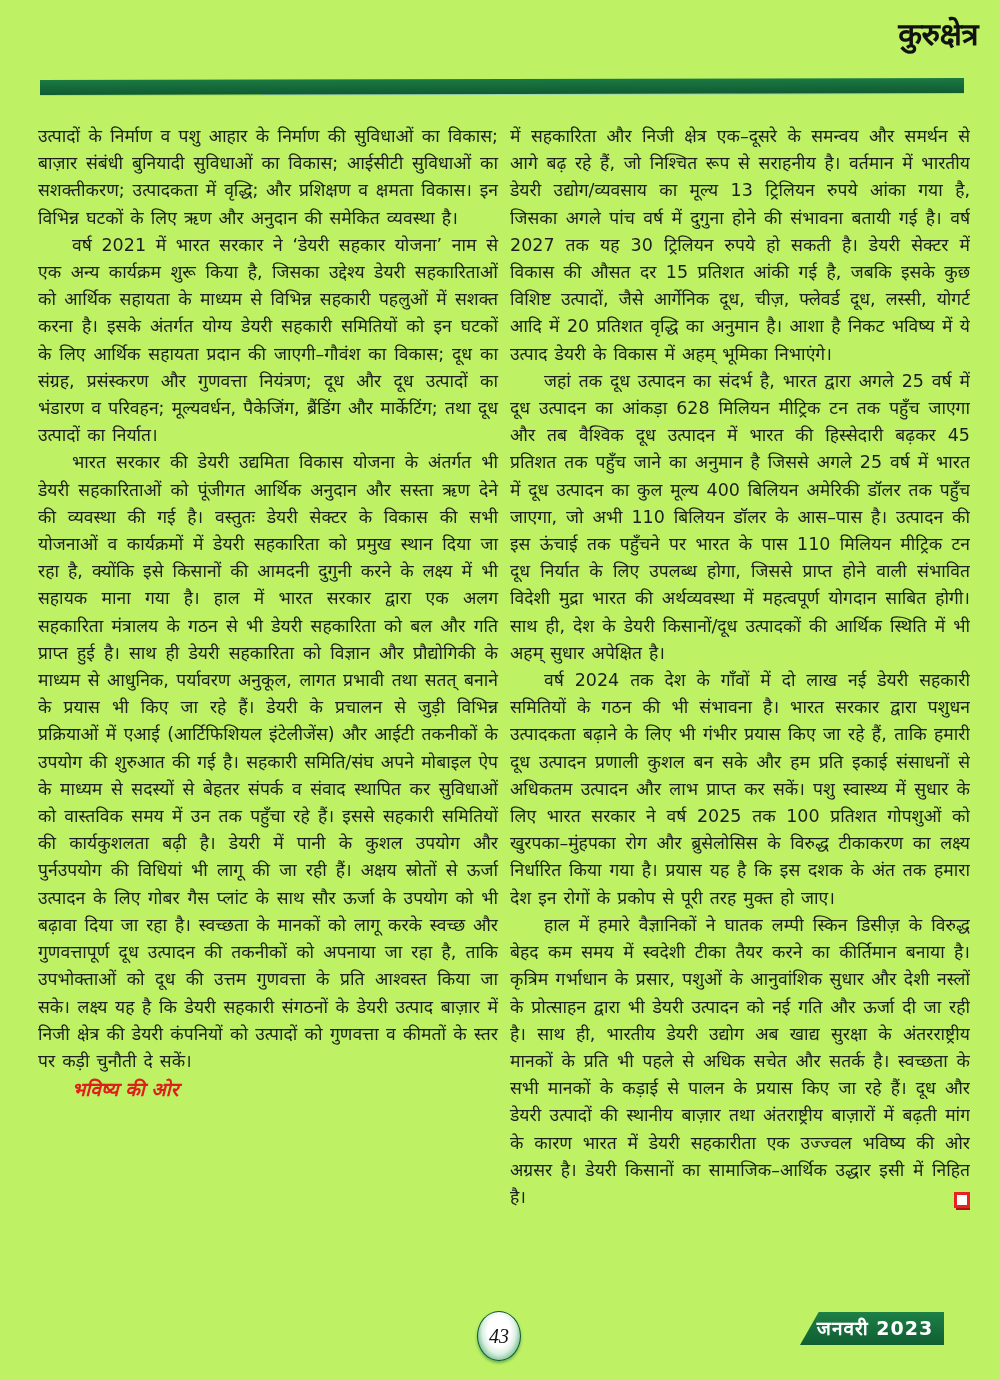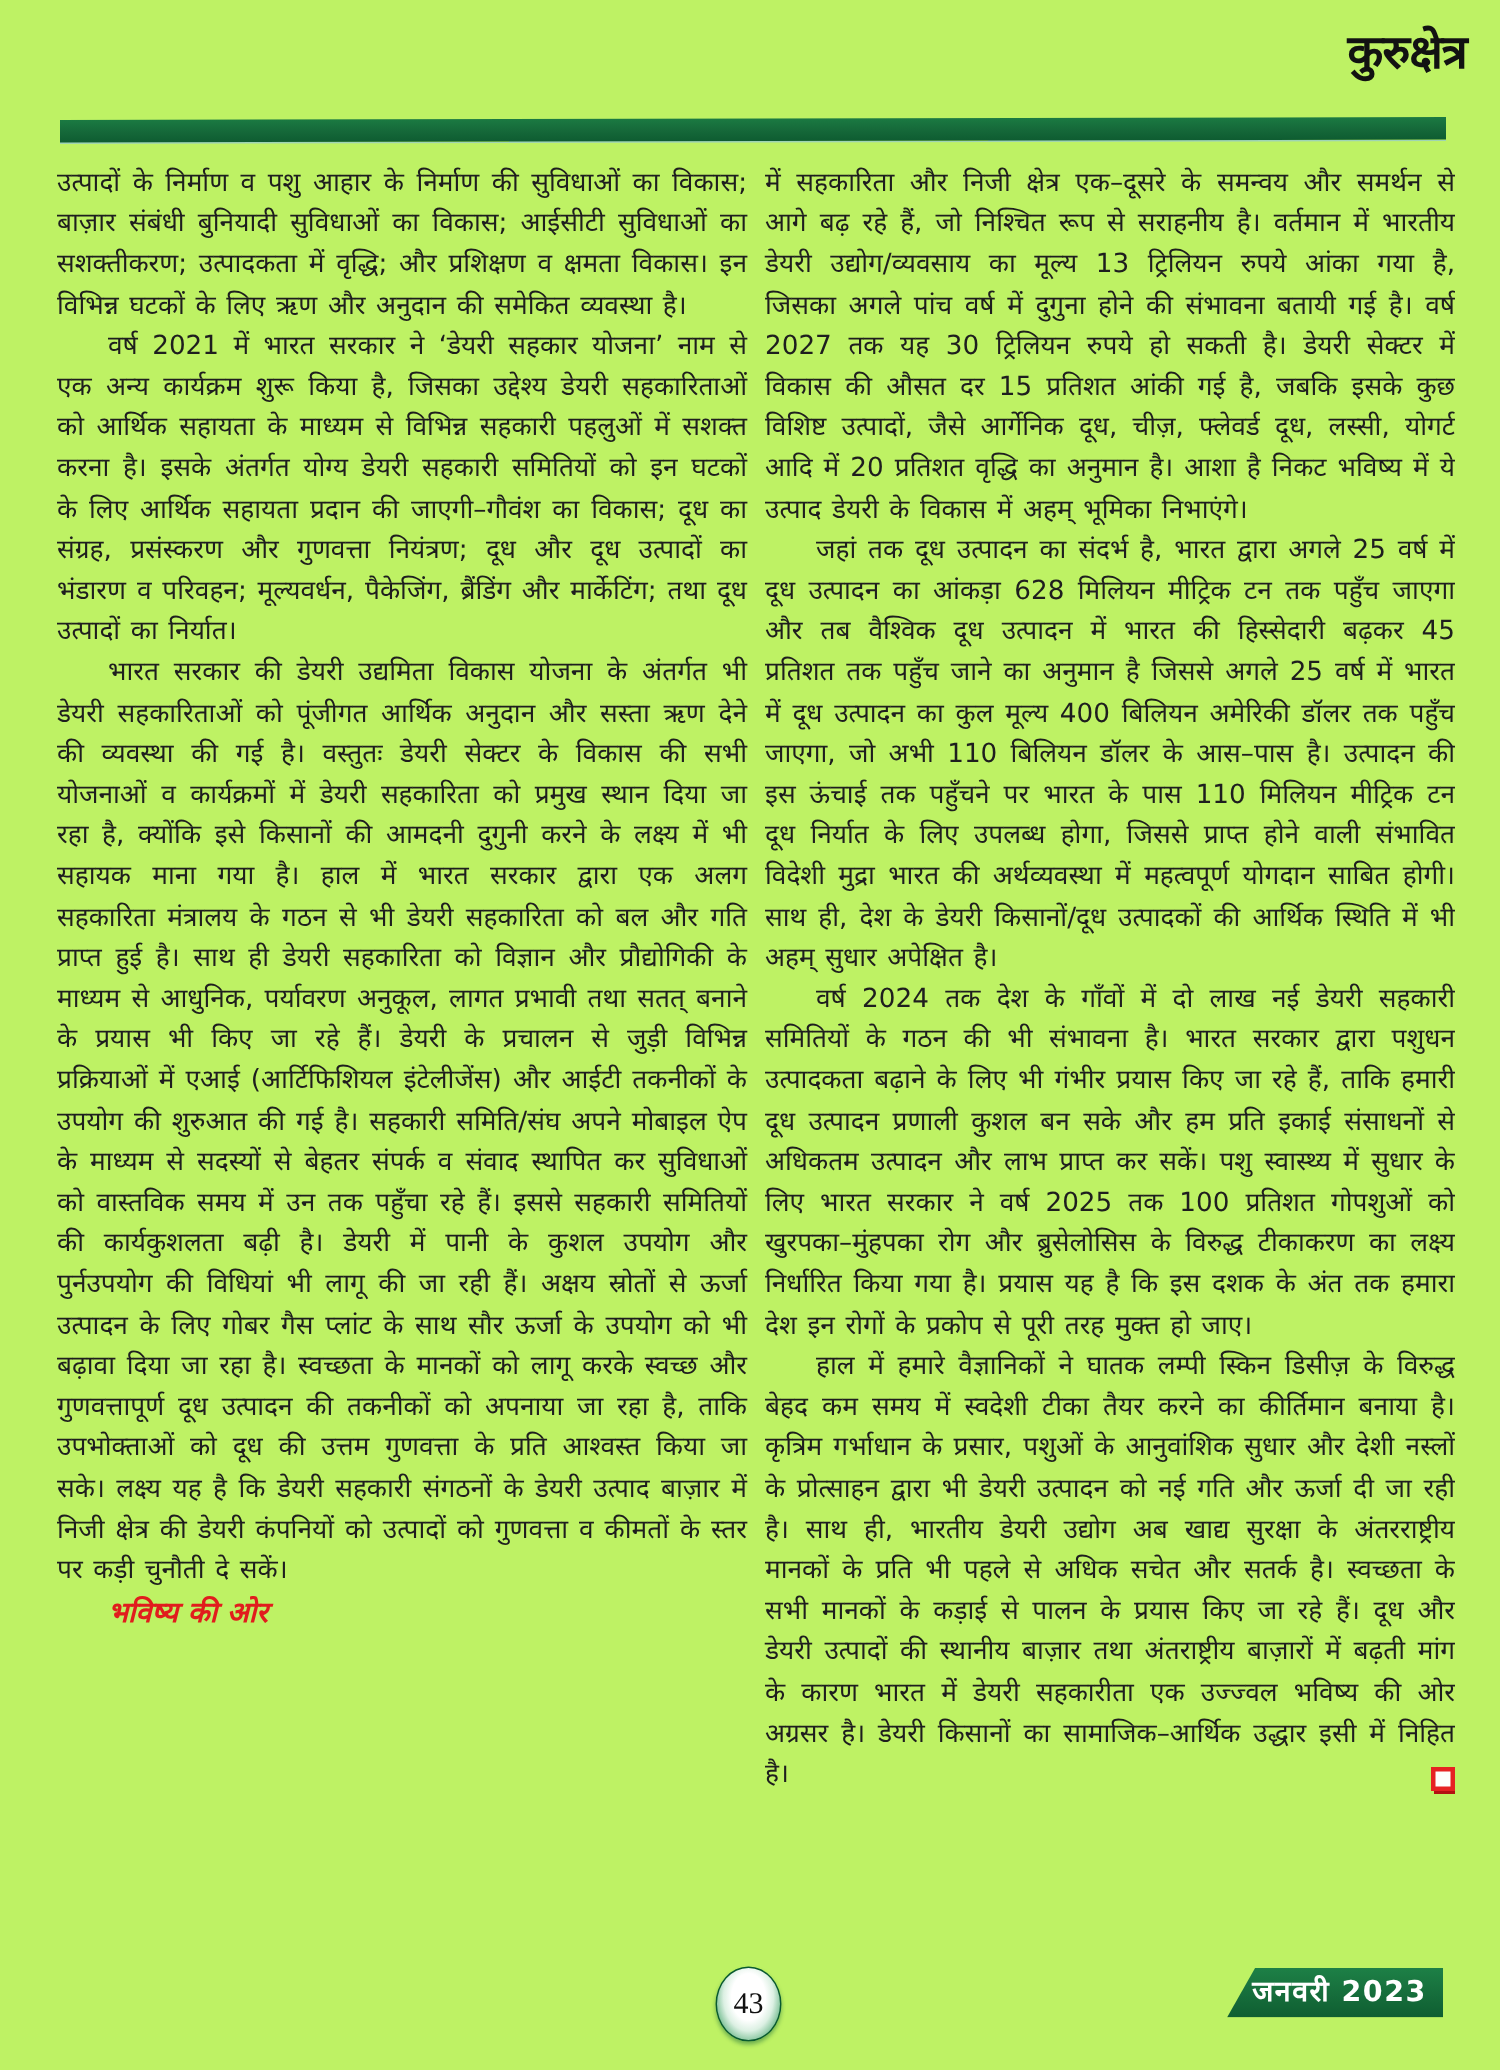--- a/index.html
+++ b/index.html
@@ -22,21 +22,21 @@
     font-family:"DejaVu Serif","Liberation Serif",serif;
   }
   .header-rule{
     position:absolute;left:40px;top:79px;width:924px;height:15px;
     background:linear-gradient(180deg,#1b7a42 0%,#156839 55%,#0e5c31 100%);
     box-shadow:0 1px 0 #9fd4b4;
     transform:rotate(-0.12deg);
   }
   
   .content{
-    position:absolute;left:38px;top:109px;width:932px;height:1186px;
+    position:absolute;left:38px;top:123px;width:932px;height:1186px;
     display:flex;gap:12px;overflow:hidden;
   }
   .col{width:460px;}
   .col p{
     margin:0;
     font-size:17.5px;
     line-height:27.2px;
     color:#1e1e1e;
     text-align:justify;
     text-indent:34px;
@@ -58,24 +58,24 @@
   }
   
   .page-badge{
     position:absolute;left:477px;top:1311px;
     width:42px;height:48px;border-radius:50%;
     background:radial-gradient(ellipse at 50% 40%,#ffffff 0%,#ffffff 38%,#dcf0e3 56%,#8cc8a3 72%,#2f9159 86%,#0d5f33 100%);
     border:1px solid #0a5a30;
     box-shadow:0 2px 3px rgba(10,90,55,.45);
     text-align:center;line-height:48px;
     font-family:"Liberation Serif","DejaVu Serif",serif;
-    font-size:20px;color:#111;
+    font-size:20px;color:#111;font-style:italic;
   }
   .issue-banner{
-    position:absolute;left:818px;top:1312px;
+    position:absolute;left:800px;top:1312px;
     width:144px;height:33px;
     background:linear-gradient(180deg,#1d8046 0%,#156b3a 60%,#0f5e31 100%);
     clip-path:polygon(13% 0,100% 0,100% 100%,0 100%);
     color:#ffffff;font-weight:bold;font-size:19px;
     line-height:33px;text-align:center;
     padding-left:6px;box-sizing:border-box;
     letter-spacing:1px;
   }
 </style>
 </head>

